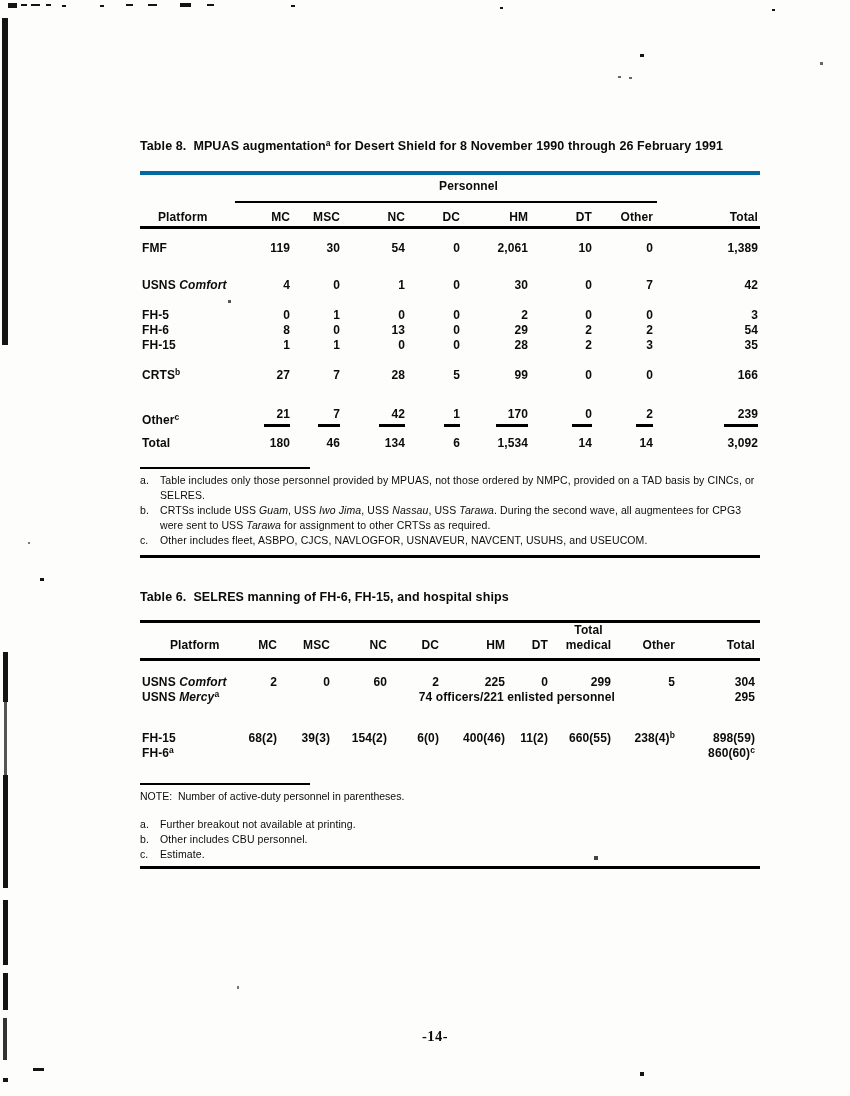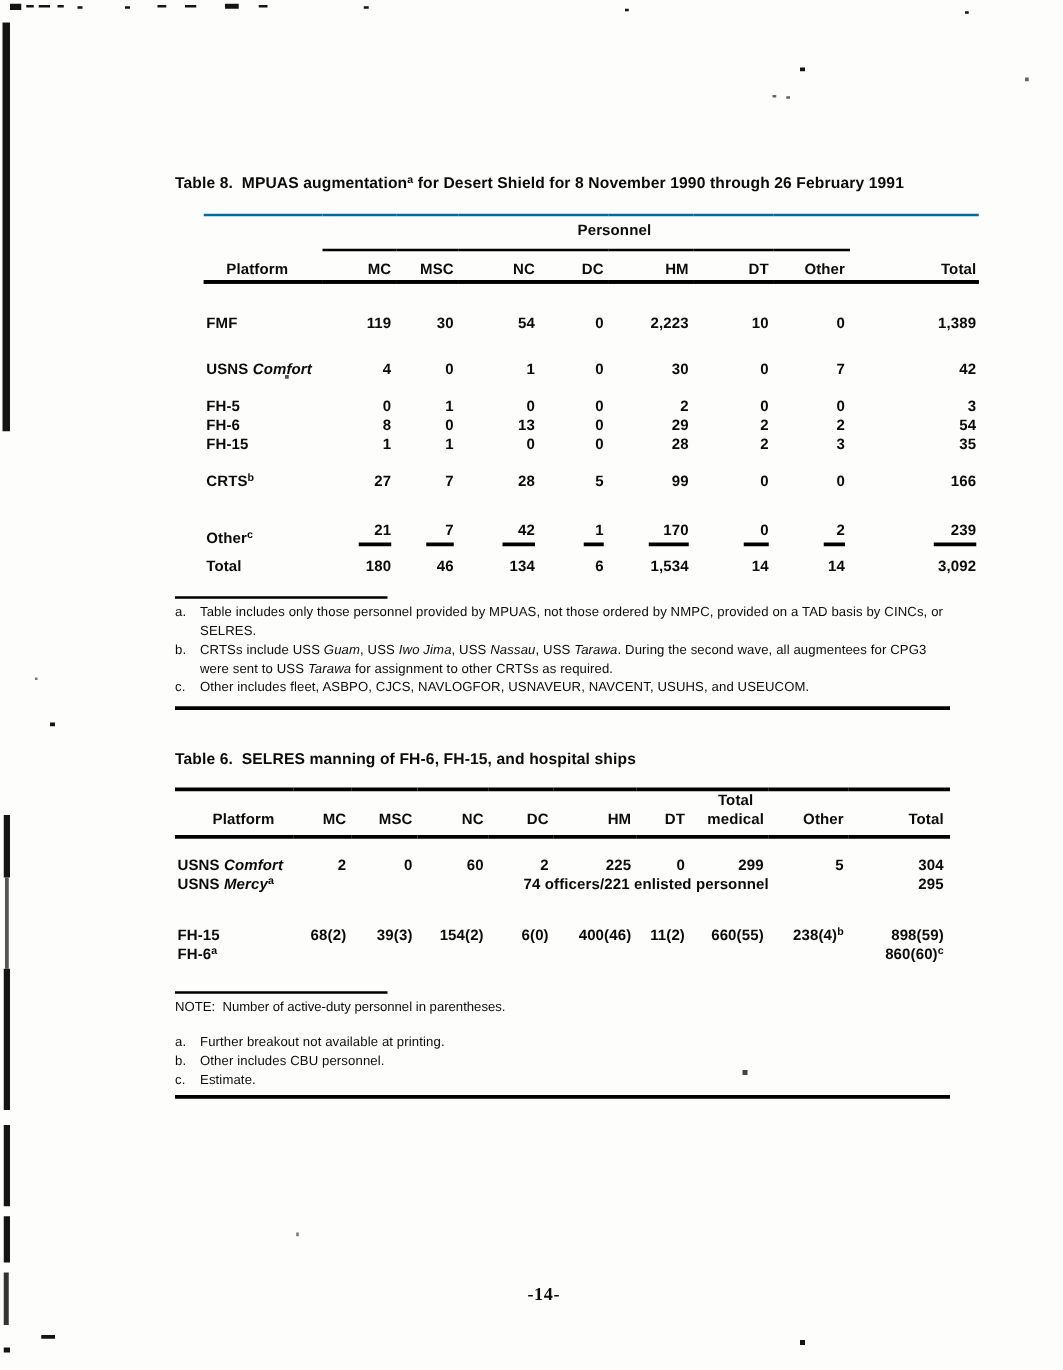--- a/index.html
+++ b/index.html
@@ -14,26 +14,26 @@
   .caption{font-size:12.5px;font-weight:700;line-height:15px;letter-spacing:.1px;}
   .caption .cap-label{margin-right:7px;}
   sup{font-size:8.5px;line-height:0;vertical-align:4px;font-weight:inherit;}
   i{}
   
   table{border-collapse:collapse;table-layout:fixed;width:620px;}
   th,td{padding:0;font-size:12px;font-weight:700;line-height:14px;letter-spacing:.1px;vertical-align:bottom;}
   .num{text-align:right;padding-right:4px;}
   .plat{text-align:left;padding-left:2px;white-space:nowrap;}
   
-  .t8{border-top:2px solid #0369a1;margin-top:17px;margin-left:23px;}
+  .t8{border-top:4px solid #0369a1;margin-top:17px;}
   .t8 thead .sp-row th{padding-top:4px;line-height:15px;}
   .t8 .spanner{text-align:center;border-bottom:2px solid #000;padding-bottom:7px;padding-left:45px;font-weight:700;}
   .t8 thead .col-row th{padding-top:7px;padding-bottom:1px;border-bottom:3px solid #000;line-height:15px;}
   .t8 .h-plat{text-align:left;padding-left:18px;}
-  .t8 .r-fmf td{padding-top:24px;}
+  .t8 .r-fmf td{padding-top:12px;}
   .t8 .r-comfort td{padding-top:23px;}
   .t8 .r-fh5 td{padding-top:16px;}
   .t8 .r-fh6 td,.t8 .r-fh15 td{padding-top:1px;}
   .t8 .r-crts td{padding-top:16px;}
   .t8 .r-other td{padding-top:25px;}
   .t8 .r-total td{padding-top:9px;}
   .sumline{display:block;height:2.5px;background:#000;margin:3px 0 0 auto;}
   
   .t9{border-top:3px solid #000;margin-top:15px;}
   .t9 thead th{padding-bottom:5px;border-bottom:3px solid #000;line-height:15px;}
@@ -144,21 +144,21 @@
         <th class="num" style="padding-right:2px">Total</th>
       </tr>
     </thead>
     <tbody>
       <tr class="r-fmf">
         <td class="plat"><span>FMF</span></td>
         <td class="num">119</td>
         <td class="num">30</td>
         <td class="num">54</td>
         <td class="num">0</td>
-        <td class="num">2,223</td>
+        <td class="num">2,061</td>
         <td class="num">10</td>
         <td class="num">0</td>
         <td class="num" style="padding-right:2px">1,389</td>
       </tr>
       <tr class="r-comfort">
         <td class="plat"><span>USNS </span><i>Comfort</i></td>
         <td class="num">4</td>
         <td class="num">0</td>
         <td class="num">1</td>
         <td class="num">0</td>

